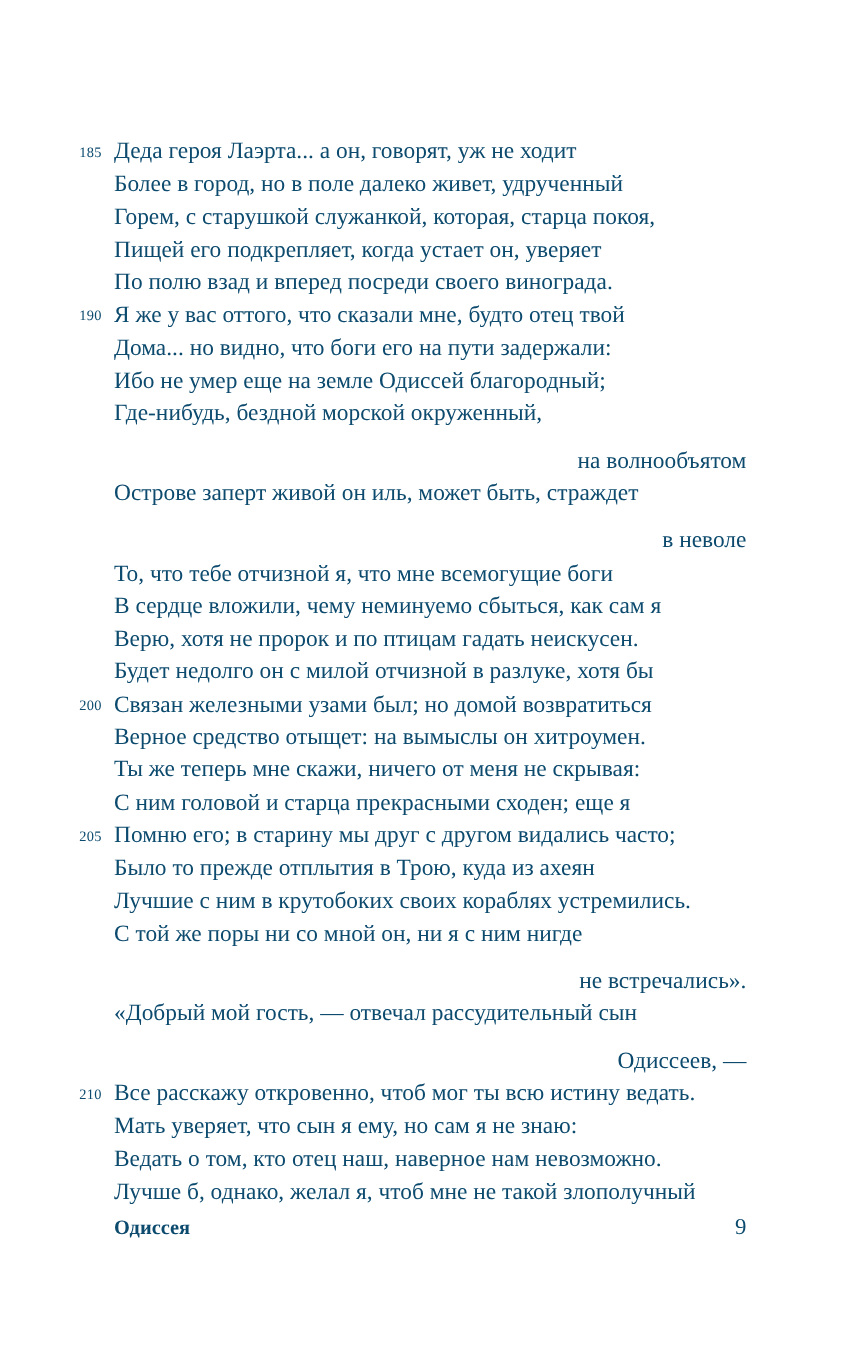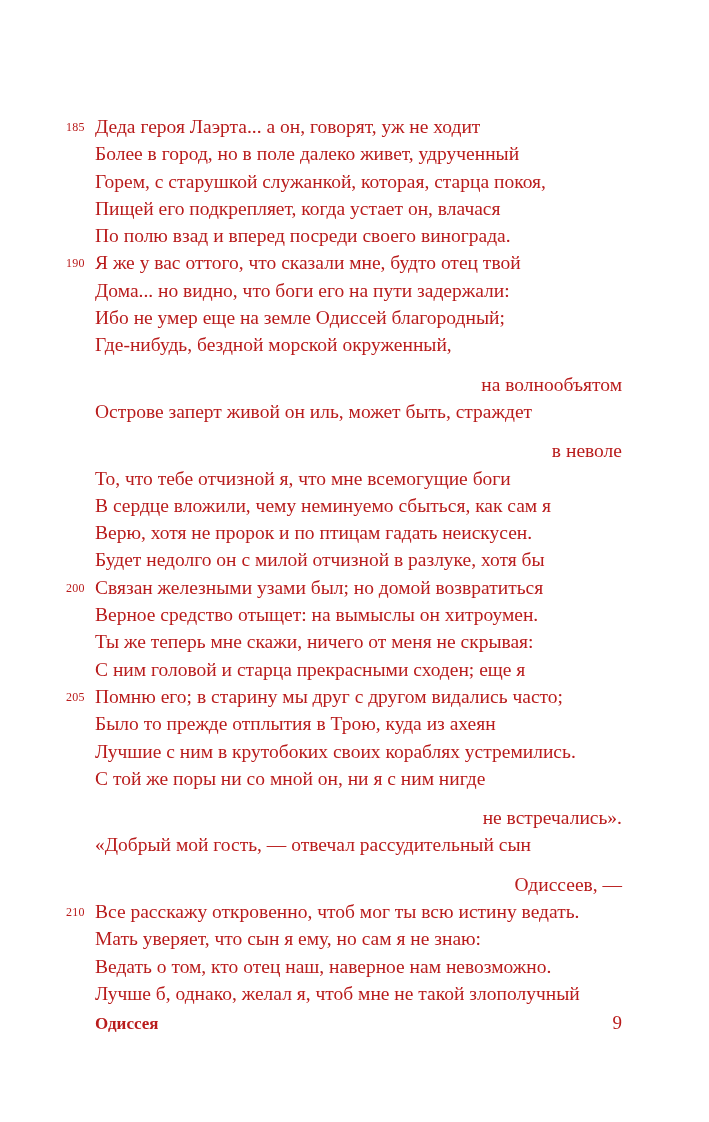--- a/index.html
+++ b/index.html
@@ -3,21 +3,21 @@
 <meta charset="utf-8">
 <style>
   * { margin: 0; padding: 0; box-sizing: border-box; }
   html, body { background: #ffffff; }
   .page {
     position: relative;
     width: 709px;
     height: 1122px;
     background: #ffffff;
     font-family: "Liberation Serif", serif;
-    color: #b91c1c;
+    color: #0c4a6e;
     overflow: hidden;
     padding-left: 44px;
   }
   .text-block {
     position: absolute;
     left: 95px;
     top: 113px;
     width: 527px;
   }
   .line {
@@ -54,21 +54,21 @@
   }
 </style>
 </head>
 <body>
 
 <div class="page">
   <div class="text-block">
       <div class="line"><span class="line-num">185</span><span class="line-text">Деда героя Лаэрта... а он, говорят, уж не ходит</span></div>
       <div class="line"><span class="line-text">Более в город, но в поле далеко живет, удрученный</span></div>
       <div class="line"><span class="line-text">Горем, с старушкой служанкой, которая, старца покоя,</span></div>
-      <div class="line"><span class="line-text">Пищей его подкрепляет, когда устает он, влачася</span></div>
+      <div class="line"><span class="line-text">Пищей его подкрепляет, когда устает он, уверяет</span></div>
       <div class="line"><span class="line-text">По полю взад и вперед посреди своего винограда.</span></div>
       <div class="line"><span class="line-num">190</span><span class="line-text">Я же у вас оттого, что сказали мне, будто отец твой</span></div>
       <div class="line"><span class="line-text">Дома... но видно, что боги его на пути задержали:</span></div>
       <div class="line"><span class="line-text">Ибо не умер еще на земле Одиссей благородный;</span></div>
       <div class="line"><span class="line-text">Где-нибудь, бездной морской окруженный,</span></div>
       <div class="line right"><span class="line-text">на волнообъятом</span></div>
       <div class="line"><span class="line-text">Острове заперт живой он иль, может быть, страждет</span></div>
       <div class="line right"><span class="line-text">в неволе</span></div>
       <div class="line"><span class="line-text">То, что тебе отчизной я, что мне всемогущие боги</span></div>
       <div class="line"><span class="line-text">В сердце вложили, чему неминуемо сбыться, как сам я</span></div>

